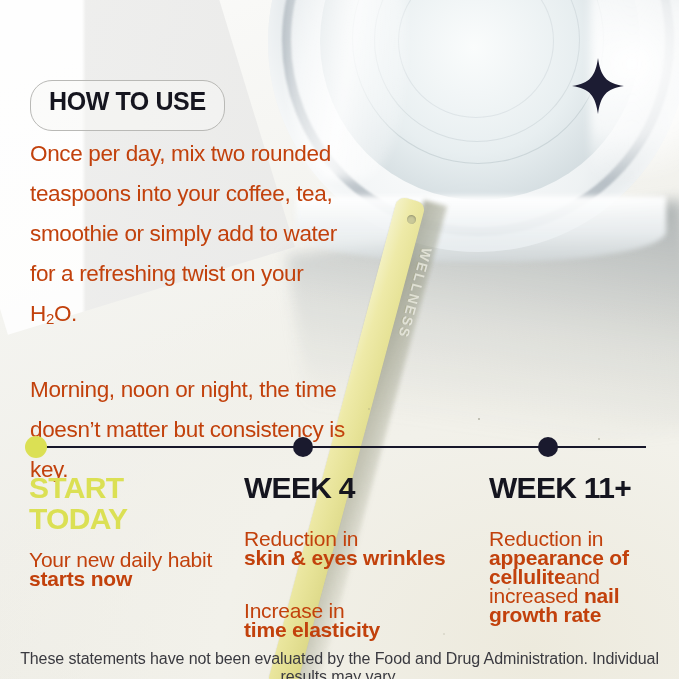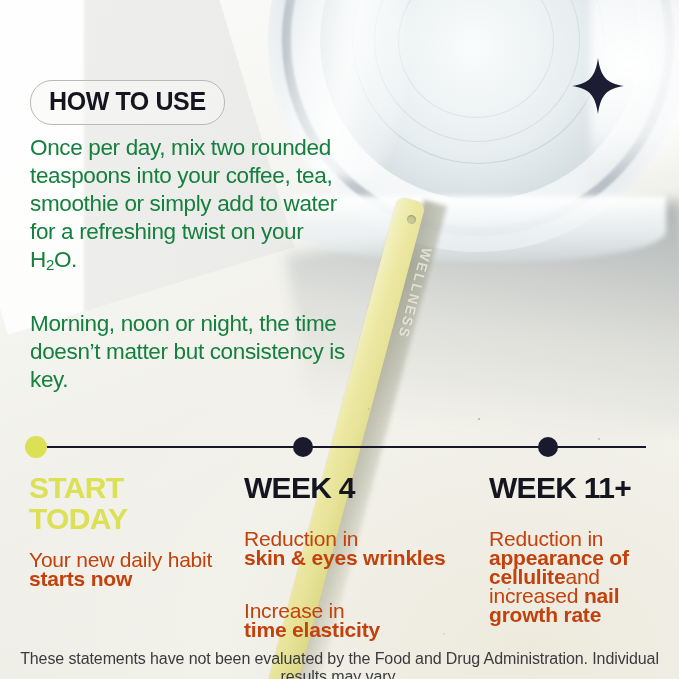--- a/index.html
+++ b/index.html
@@ -132,33 +132,33 @@
       radial-gradient(1.3px 1.3px at 35px 115px, rgba(150,150,130,.3) 50%, transparent 51%);
   }
 
   .sparkle { position:absolute; left:572px; top:58px; width:52px; height:56px; }
 
   
   .content { position:absolute; inset:0; }
 
   .badge {
     position:absolute; left:30px; top:80px;
-    padding:8px 18px 10px 18px;
+    padding:8px 18px 16px 18px;
     border:1.3px solid #b9b9b6;
     border-radius:22px;
     background:rgba(248,248,246,.55);
   }
   .badge-label {
     font-size:25px; font-weight:700; letter-spacing:-.4px;
     color:#15151f; line-height:1;
   }
 
   .body-copy {
     position:absolute; left:30px; top:134px; width:320px;
-    font-size:22.5px; line-height:28px; color:#15803d;
+    font-size:22.5px; line-height:40px; color:#c2410c;
     letter-spacing:-.35px;
   }
   .body-copy p + p { margin-top:31px; }
   .body-copy sub { font-size:15px; vertical-align:-3px; }
 
   
   .timeline-axis {
     position:absolute; left:36px; top:446px; width:610px; height:2px;
     background:#17172a;
   }

